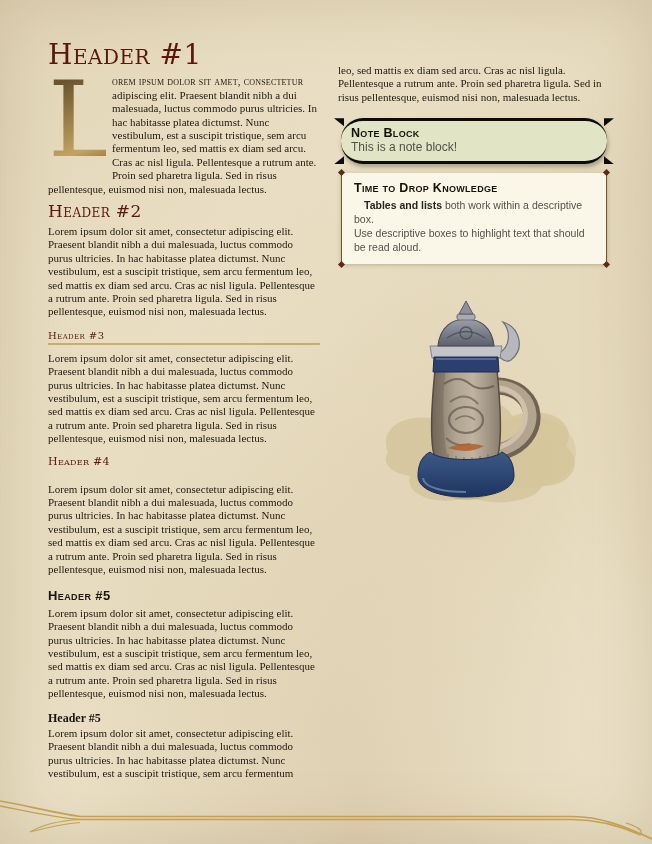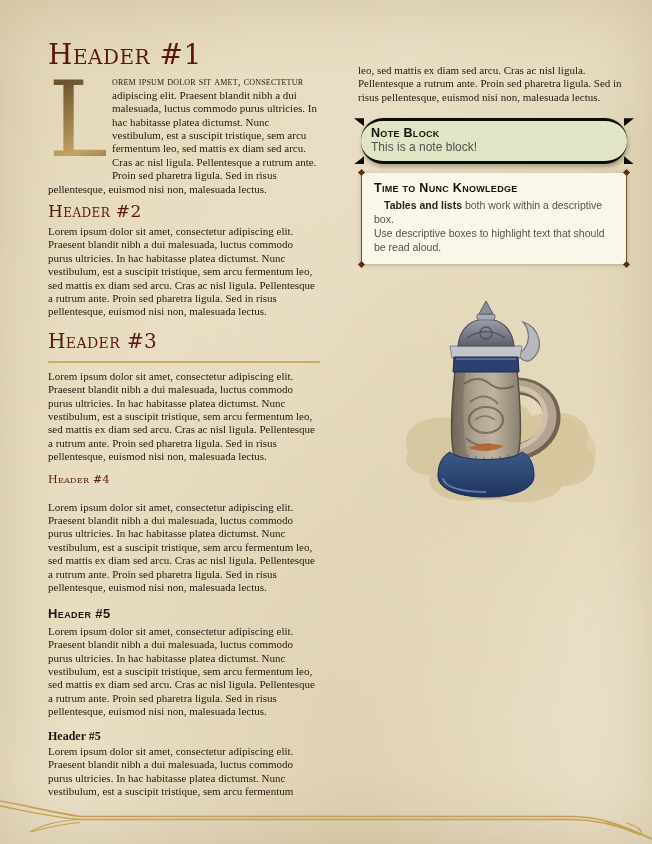--- a/index.html
+++ b/index.html
@@ -16,44 +16,44 @@
       radial-gradient(ellipse at 92% 24%, rgba(186,162,112,.14), transparent 45%),
       radial-gradient(ellipse at 18% 70%, rgba(196,176,126,.13), transparent 40%),
       radial-gradient(ellipse at 55% 96%, rgba(168,140,92,.20), transparent 55%),
       radial-gradient(ellipse at 78% 55%, rgba(205,186,138,.15), transparent 38%),
       #ece2c9;
     box-shadow: inset 0 0 70px rgba(120,92,40,.22);
   }
 
   .col { position:absolute; top:34px; }
   .col-left  { left:48px;  width:272px; }
-  .col-right { left:358px; width:272px; }
+  .col-right { left:338px; width:272px; }
 
   h1,h2,h3,h4,h5,h6 { margin:0; font-weight:normal; }
 
   h1.brew {
     font-family:"DejaVu Serif", serif;
     font-variant:small-caps;
     font-size:28px; line-height:1.05;
     color:#58180D; letter-spacing:.5px;
     margin:6px 0 6px;
   }
   h2.brew {
     font-family:"DejaVu Serif", serif;
     font-variant:small-caps;
     font-size:17px; line-height:1.05;
     color:#58180D; letter-spacing:.4px;
     margin:7px 0 4px;
   }
   h3.brew {
     font-family:"DejaVu Serif", serif;
     font-variant:small-caps;
-    font-size:20px; line-height:1.1;
+    font-size:10px; line-height:1.1;
     color:#58180D; letter-spacing:.4px;
-    margin:11px 0 7px; padding-bottom:9px;
+    margin:11px 0 7px; padding-bottom:2px;
     border-bottom:2px solid #c9ad6a;
   }
   h4.brew {
     font-family:"DejaVu Serif", serif;
     font-variant:small-caps;
     font-size:11px; line-height:1.1;
     color:#58180D; letter-spacing:.3px;
     margin:10px 0 15px;
   }
   h5.brew {
@@ -196,21 +196,21 @@
       <span class="note-corner br"></span>
       <div class="note-title">Note Block</div>
       <div class="note-body">This is a note block!</div>
     </div>
 
     <div class="descbox">
       <span class="desc-pin tl"></span>
       <span class="desc-pin tr"></span>
       <span class="desc-pin bl"></span>
       <span class="desc-pin br"></span>
-      <div class="desc-title">Time to Nunc Knowledge</div>
+      <div class="desc-title">Time to Drop Knowledge</div>
       <p class="desc-p indent"><b>Tables and lists</b><span> both work within a descriptive box.</span></p>
       <p class="desc-p">Use descriptive boxes to highlight text that should be read aloud.</p>
     </div>
 
     <div class="artwork">
       <svg width="230" height="212" viewBox="0 0 230 212" xmlns="http://www.w3.org/2000/svg">
         <defs>
           <linearGradient id="bodyGrad" x1="0" y1="0" x2="1" y2="0">
             <stop offset="0" stop-color="#7e7264"></stop>
             <stop offset="0.35" stop-color="#b0a492"></stop>

